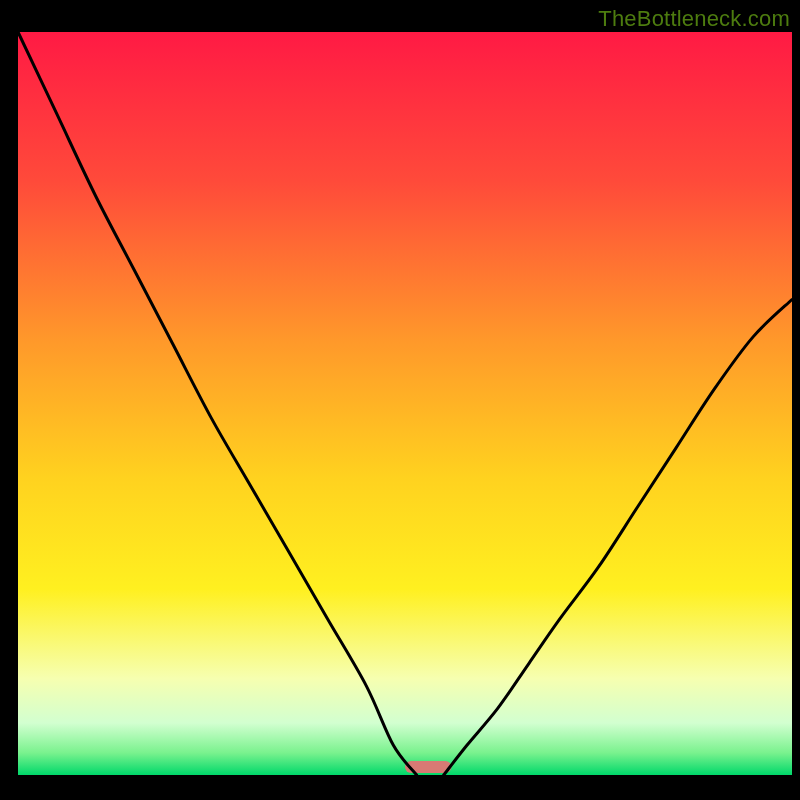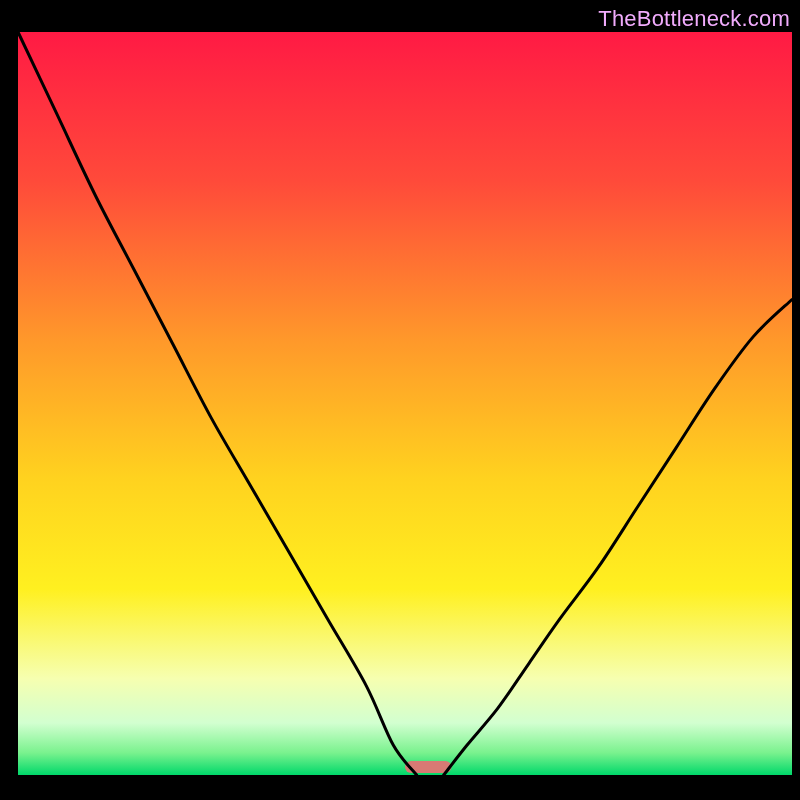--- a/index.html
+++ b/index.html
@@ -21,21 +21,21 @@
     top: 0;
     left: 0;
     width: 800px;
     height: 800px;
     display: block;
   }
   .attribution {
     position: absolute;
     top: 6px;
     right: 10px;
-    color: #f0abfc;
+    color: #4d7c0f;
     font-size: 22px;
     font-weight: 400;
     letter-spacing: 0.2px;
   }
 </style>
 </head>
 <body>
 
 <div class="container">
   <svg class="chart" viewBox="0 0 800 800">

